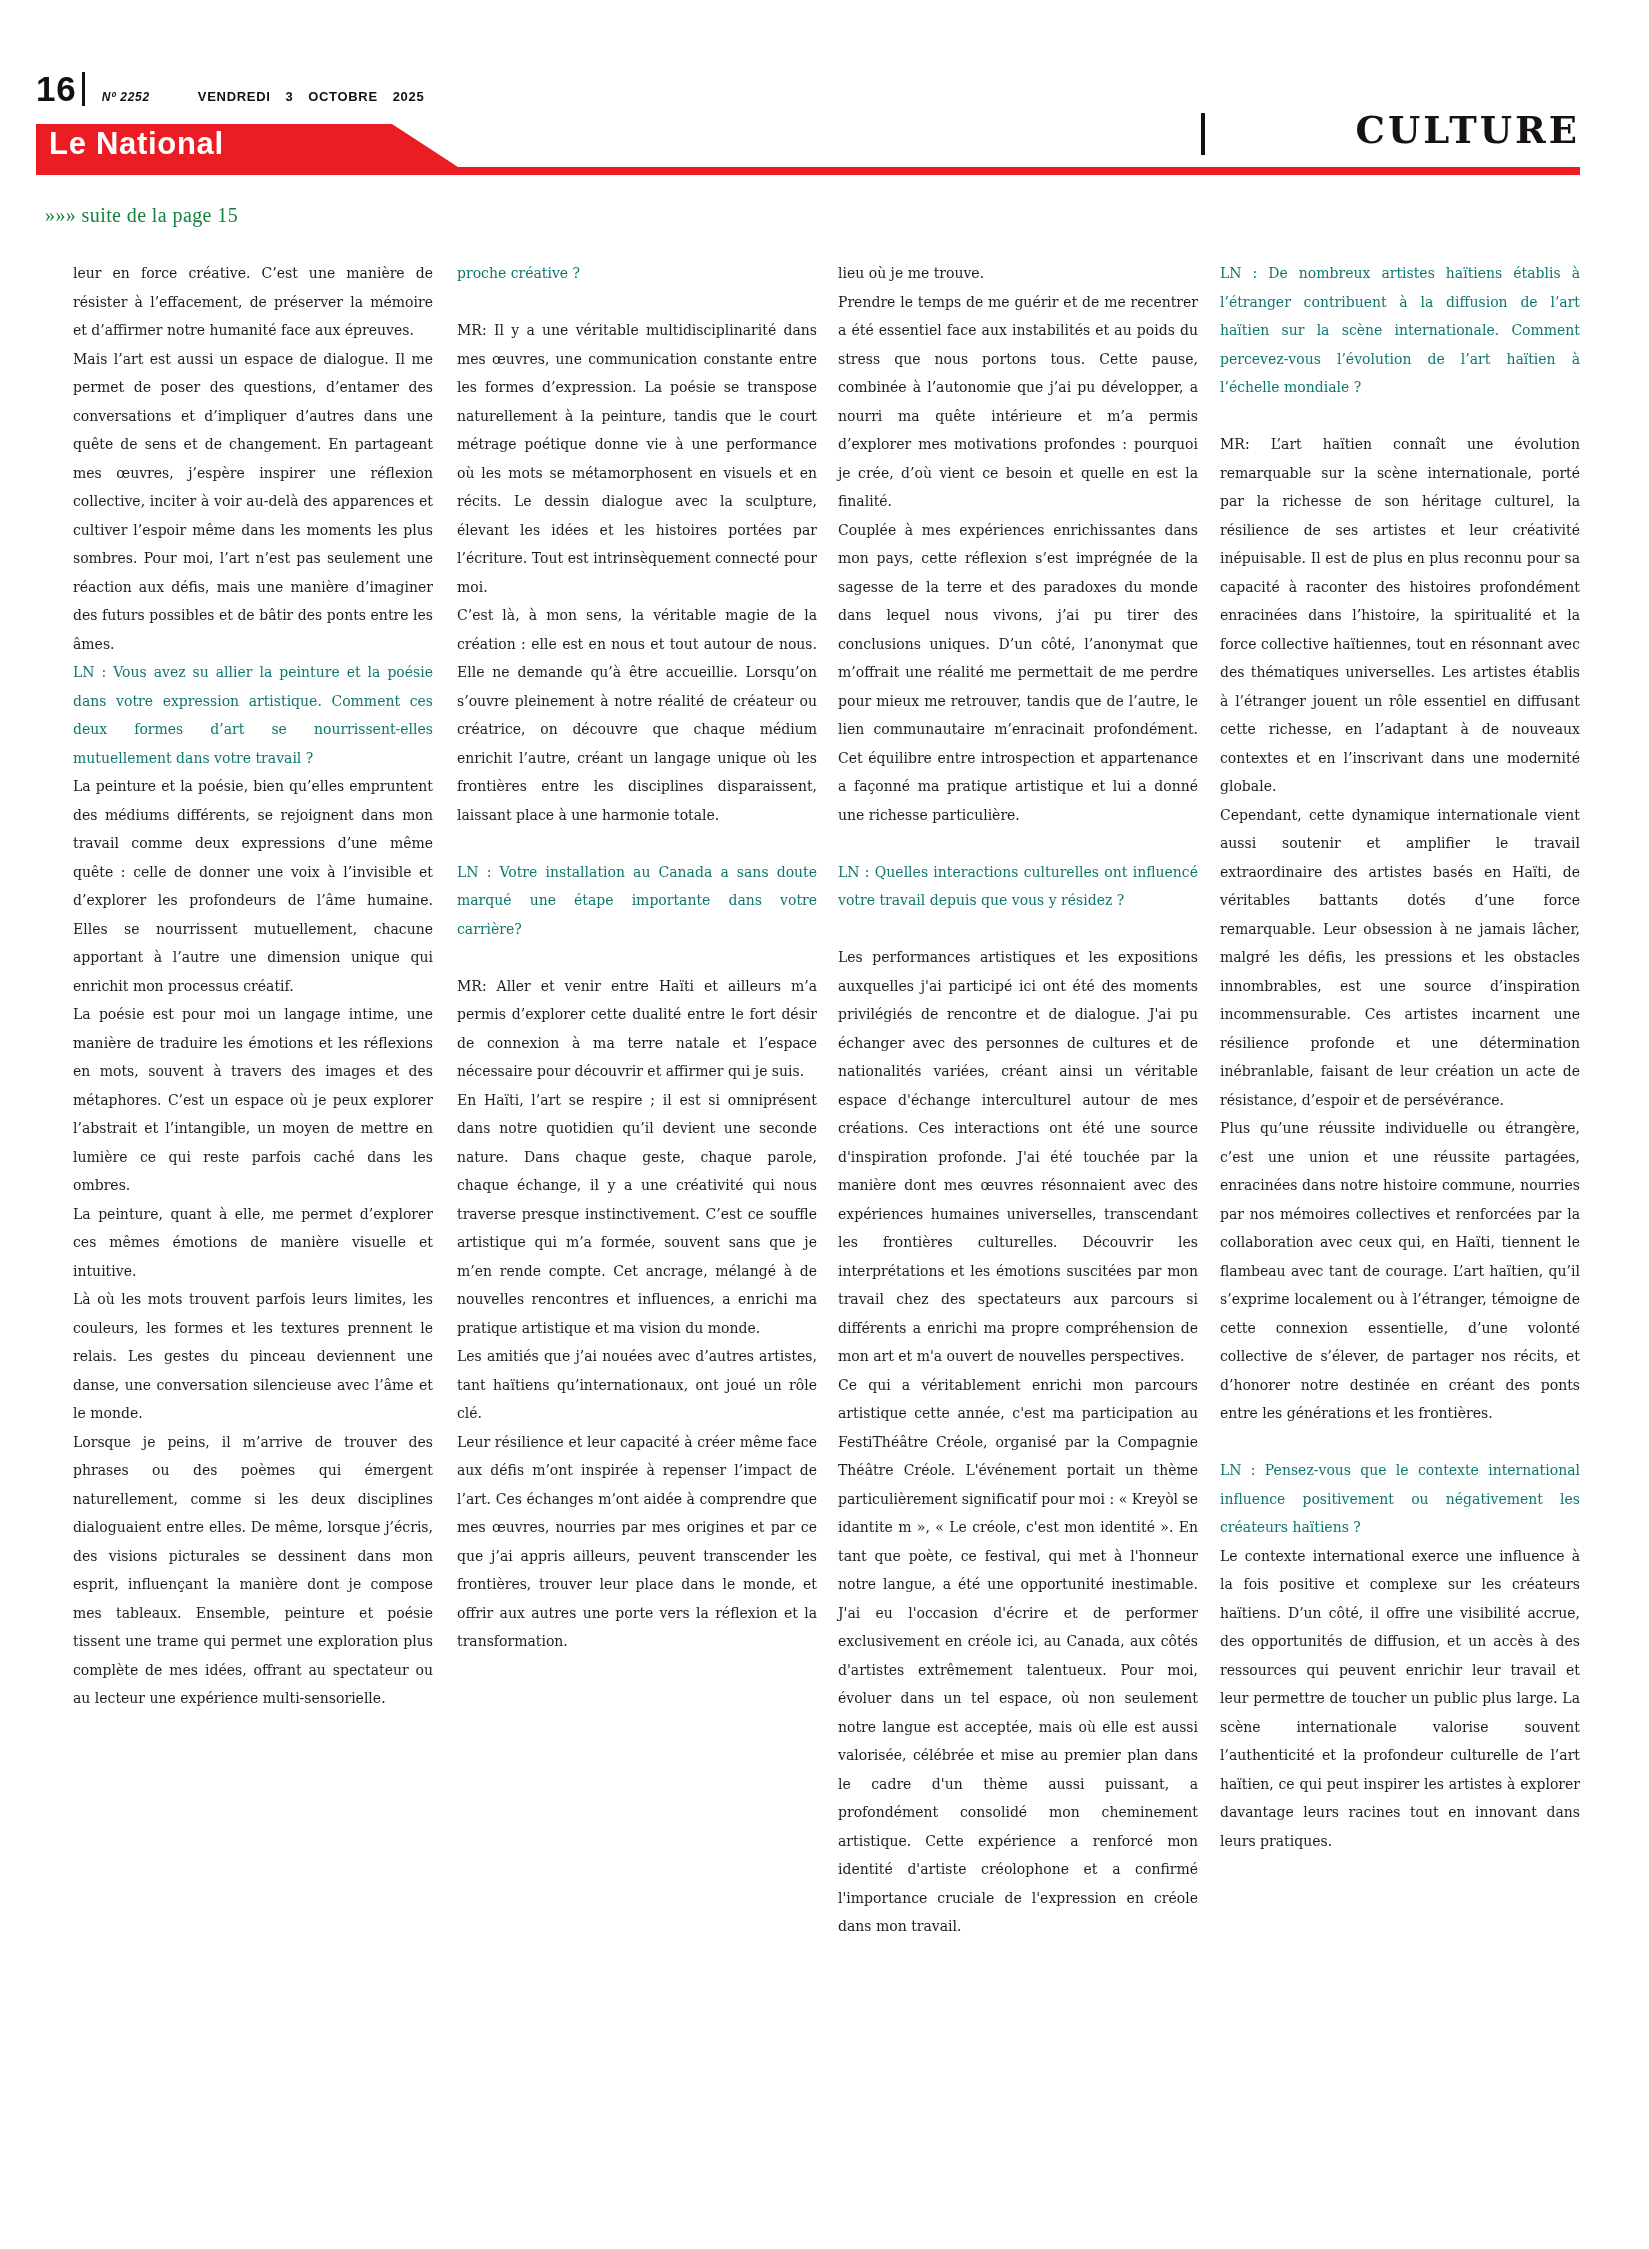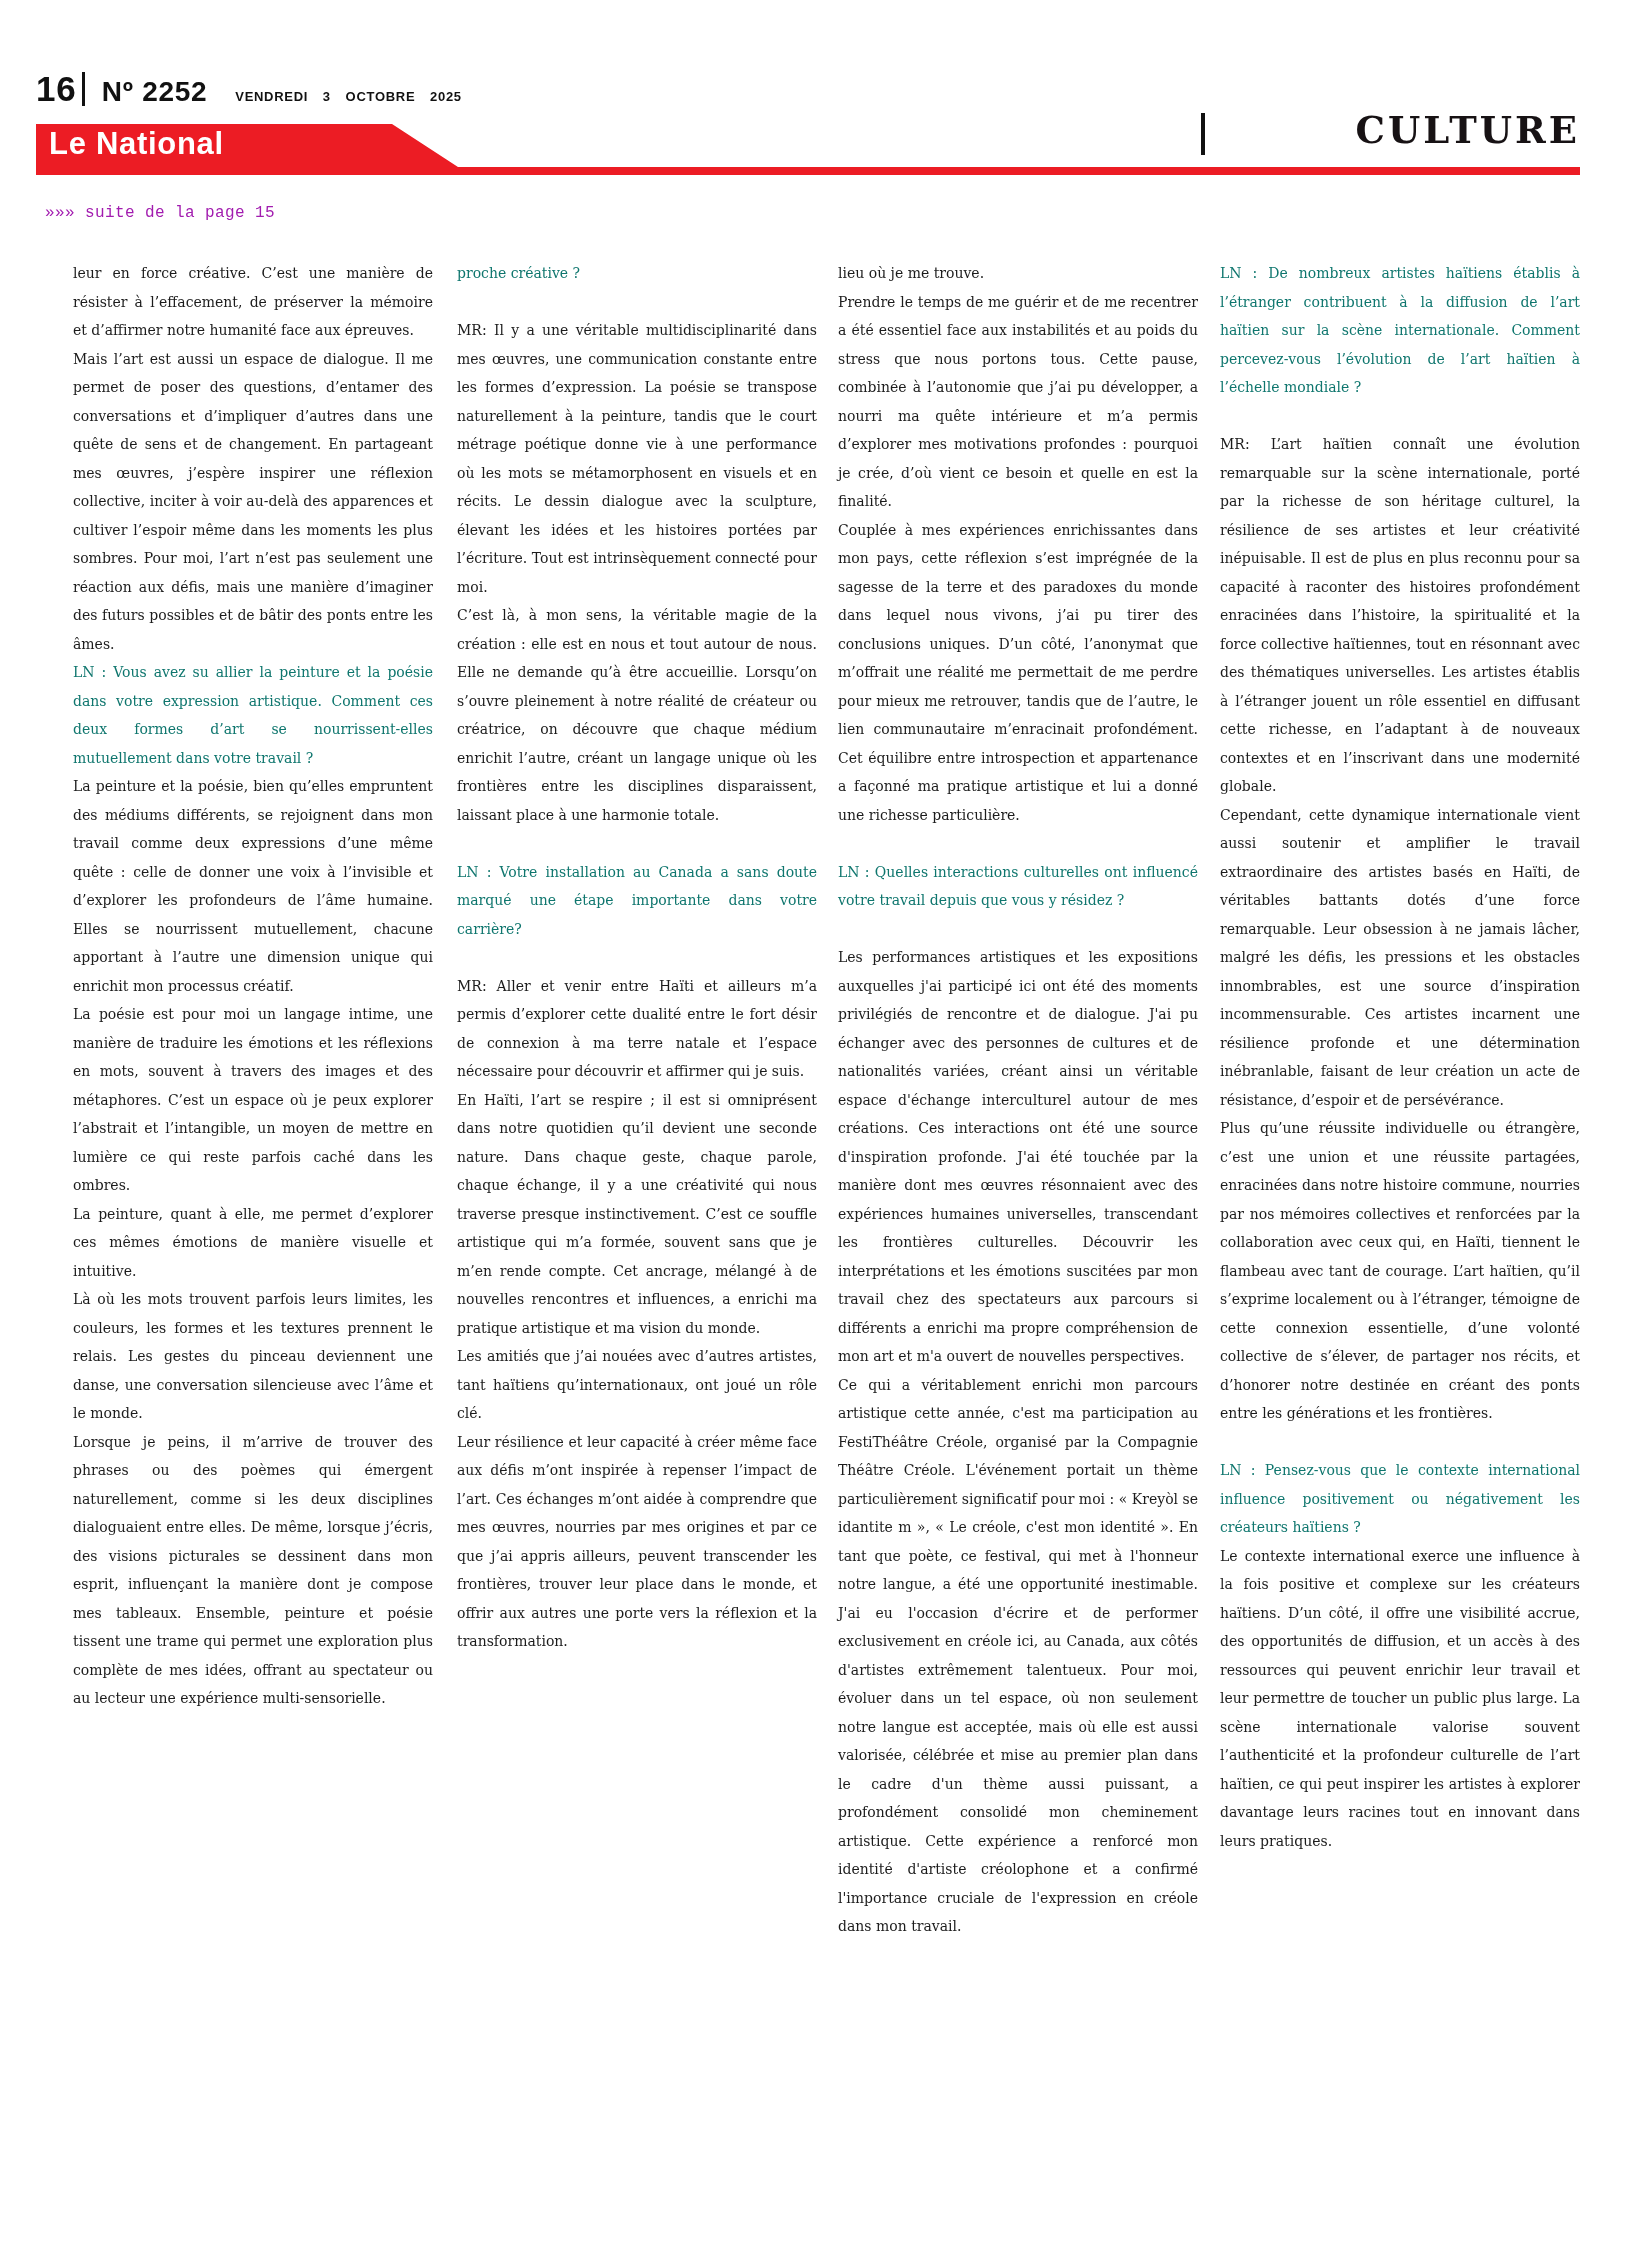--- a/index.html
+++ b/index.html
@@ -9,21 +9,21 @@
     color:#1c1c1c;overflow:hidden;
   }
   
   .masthead-row{
     position:absolute;left:36px;top:69px;
     display:flex;align-items:baseline;
     font-family:"Liberation Sans",sans-serif;font-weight:bold;color:#111;text-align:center;
   }
   .page-num{font-size:35px;letter-spacing:0.7px;}
   .vbar{display:inline-block;width:3px;height:34px;background:#111;margin:0 16.5px 0 6px;align-self:flex-start;margin-top:3px;}
-  .issue{font-size:28px;margin-right:28px;letter-spacing:0.7px;}
+  .issue{font-size:12px;margin-right:48px;letter-spacing:0.7px;font-style:italic;}
   .date{font-size:13px;word-spacing:10.5px;letter-spacing:0.7px;}
   .section-block{position:absolute;top:108px;left:1201px;width:379px;}
   .section-bar{position:absolute;left:0;top:4.5px;width:3.7px;height:42px;background:#111;}
   .section-title{
     position:absolute;right:0;top:0;
     font-family:"DejaVu Serif",serif;font-weight:bold;font-size:37px;
     letter-spacing:3px;color:#171214;
   }
   .banner{
     position:absolute;left:36px;top:124px;width:1544px;height:51px;
@@ -31,21 +31,21 @@
     -webkit-clip-path:polygon(0 0,356px 0,422px 43px,100% 43px,100% 100%,0 100%);
     clip-path:polygon(0 0,356px 0,422px 43px,100% 43px,100% 100%,0 100%);
   }
   .banner-title{
     position:absolute;left:49px;top:126px;
     color:#ffffff;font-family:Liberation Sans, sans-serif;font-weight:bold;
     font-size:31px;letter-spacing:0.7px;
   }
   .suite-from{
     position:absolute;left:45px;top:204px;
-    font-family:Liberation Mono, monospace;font-size:16px;color:#a21caf;
+    font-family:Liberation Serif, serif;font-size:20px;color:#15803d;
     letter-spacing:0.4px;
   }
   
   .col{position:absolute;top:259px;width:360px;}
   .col-1{left:73px;} .col-2{left:457px;} .col-3{left:838px;} .col-4{left:1220px;}
   .para{
     margin:0;font-size:14px;line-height:28.5px;text-align:justify;
     color:#1c1c1c;
   }
   .para.question{font-weight:normal;color:#0f766e;}

